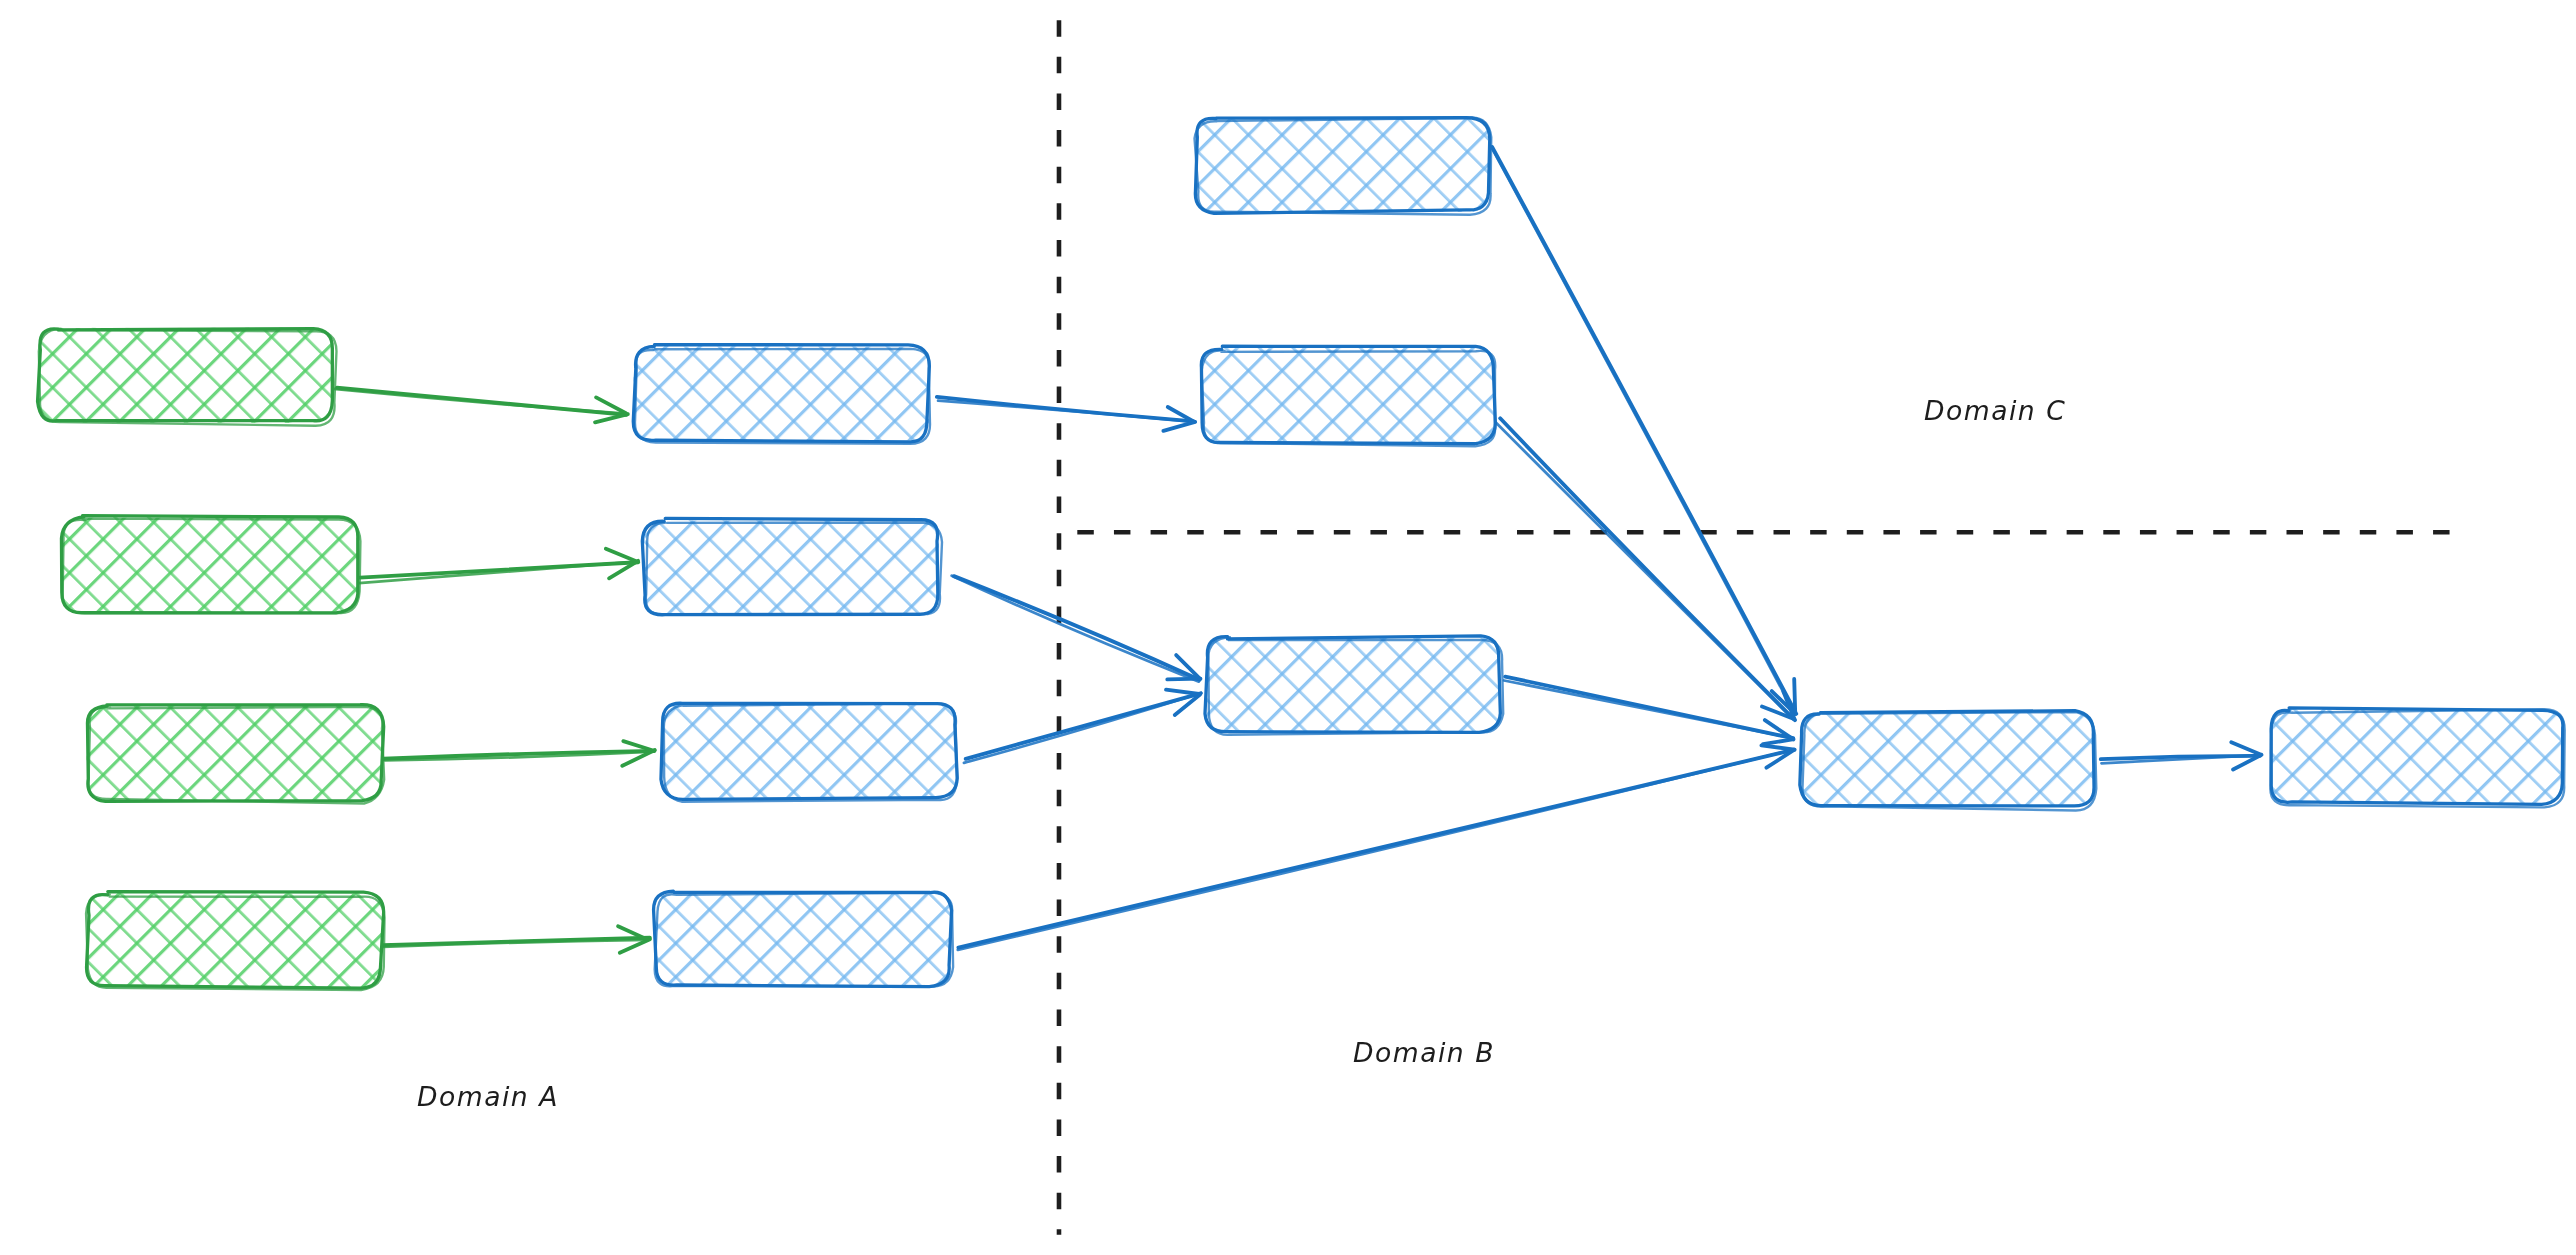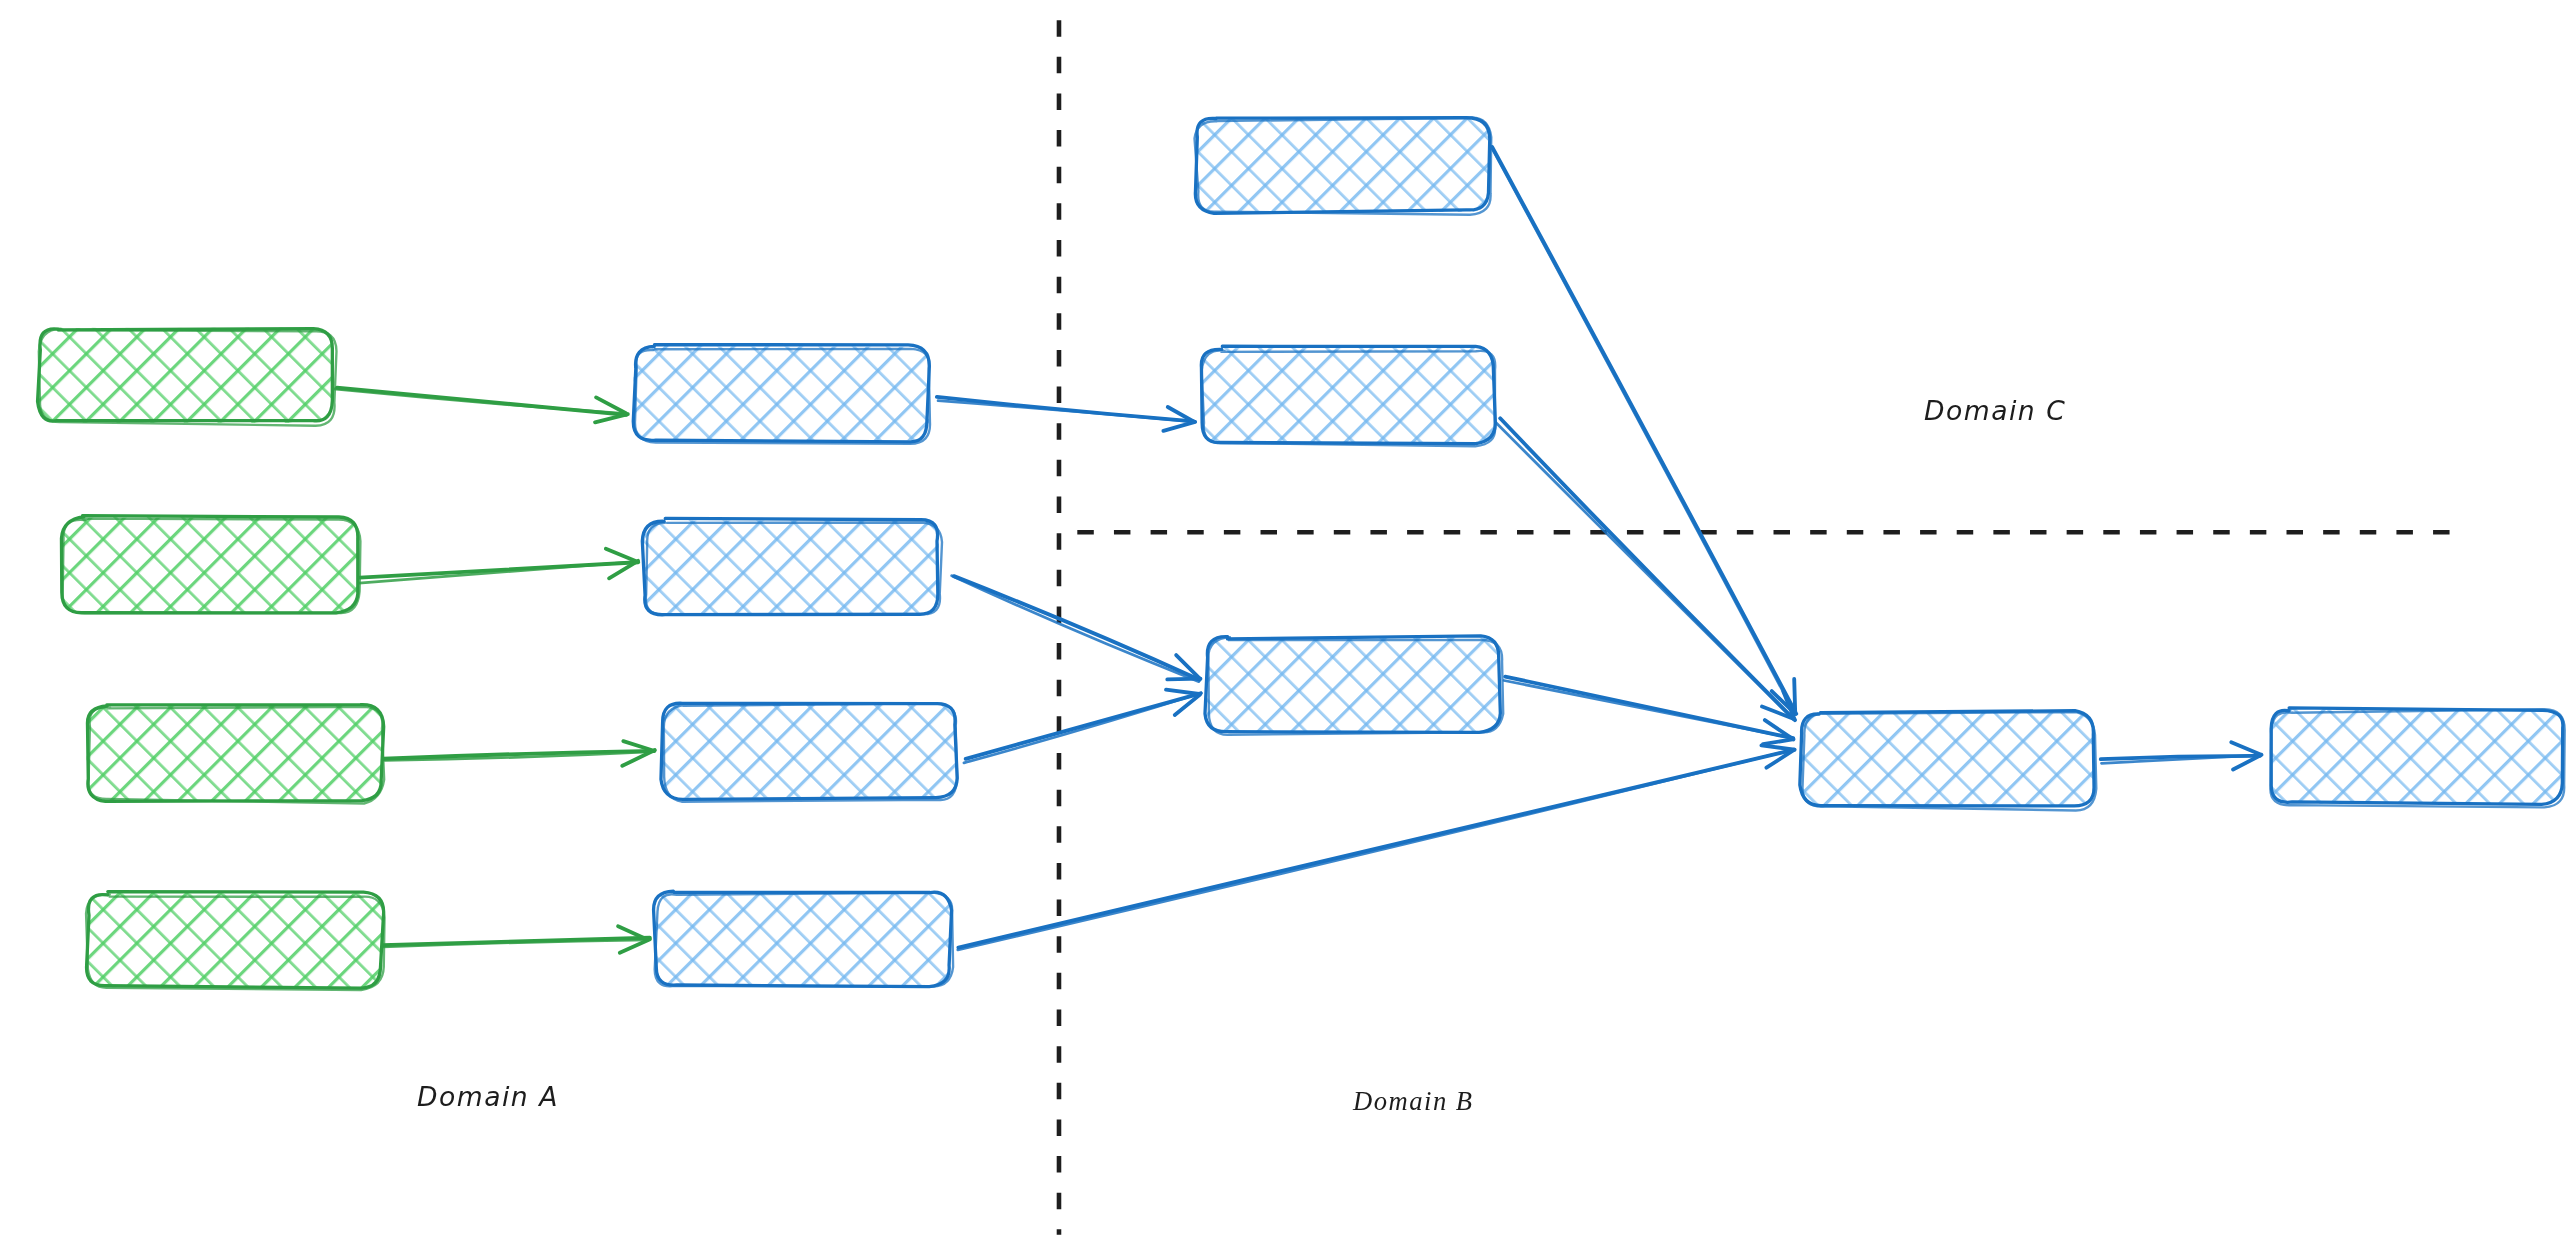--- a/index.html
+++ b/index.html
@@ -218,18 +218,18 @@
           <path d="M 2500.107856881948 773.9441815855653 L 2776.0399451735616 774.060500479052 Q 2798.3804744248187 774.0162747862825 2797.42436861993 795.7800390081387 L 2797.655135297894 855.4326303367654 Q 2797.6819469453217 877.0988254908001 2775.93958091761 877.0160846713073 L 2500.5334415917905 876.4755846500749 Q 2478.3975932125923 877.491426754506 2478.2067757491054 855.2195265773775 L 2477.637446880451 795.733523500121 Q 2477.4675441742256 774.5343922024288 2500.5778781419517 773.9907016756902" fill="url(#hatch-blue)" stroke="none"></path>
           <path d="M 2500.4063068871415 773.9921206000224 L 2775.6990379811728 773.9043020727598 Q 2797.9162353994866 774.0768675330453 2798.116466951704 795.9757395270168 L 2797.4132114887298 855.2158160049541 Q 2798.227095127491 877.0263737681445 2775.562735414581 876.8076739193907 L 2500.4936440472925 877.429034138205 Q 2478.2756982211376 877.3947469239099 2478.005889988228 854.490794849438 L 2477.540238905018 795.7577516438242 Q 2477.917184829953 773.4698329925862 2500.5000690465326 774.2362438205798" fill="url(#hatch-blue2)" stroke="none"></path>
           <path d="M 2498.852327478422 772.8303622489005 L 2775.604761851674 775.3896420018699 Q 2799.7817382711833 776.004570867589 2797.511213160358 794.4203796866444 L 2797.1067944532756 854.9997513781301 Q 2796.275447225792 876.4102230913985 2774.4459233287002 877.9901895895555 L 2502.181828500881 875.4457963946488 Q 2478.634415866264 878.4360956685786 2479.3292346374733 855.8203711046932 L 2479.286479236319 795.0623701578296 Q 2479.7729718226815 772.4427720072879 2498.74942212149 775.9166995902158" fill="none" stroke="#1971c2" stroke-width="3.6" stroke-linecap="round" stroke-linejoin="round"></path>
           <path d="M 2502.647675003366 777.9944746516619 L 2777.9113163485245 774.1670809273454 Q 2799.77659664288 774.4558019643908 2799.677549184662 797.1846715936365 L 2799.0610572467376 856.5822896491653 Q 2800.701068307739 879.9234087007694 2777.5355437767857 881.393661644493 L 2500.8514802941827 878.9448778165247 Q 2477.2384614946036 879.9664538997068 2478.486926461005 859.3975725198153 L 2479.280876303828 796.1098094467585 Q 2481.4798922560085 774.2093108181884 2502.175533975696 778.0128165267467" fill="none" stroke="#1971c2" stroke-width="2.6" stroke-opacity="0.75" stroke-linecap="round" stroke-linejoin="round"></path>
         </g>
       </g>
   </svg>
 
   <div id="labels-layer">
       <div class="domain-label" style="left: 417px; top: 1081px;">Domain A</div>
-      <div class="domain-label" style="left: 1353px; top: 1086px; font-family: Liberation Serif, serif;">Domain B</div>
+      <div class="domain-label" style="left: 1353px; top: 1037px;">Domain B</div>
       <div class="domain-label" style="left: 1924px; top: 371px; margin-top: 24px;">Domain C</div>
     </div>
 
 </div>
 
 
 </body></html>

